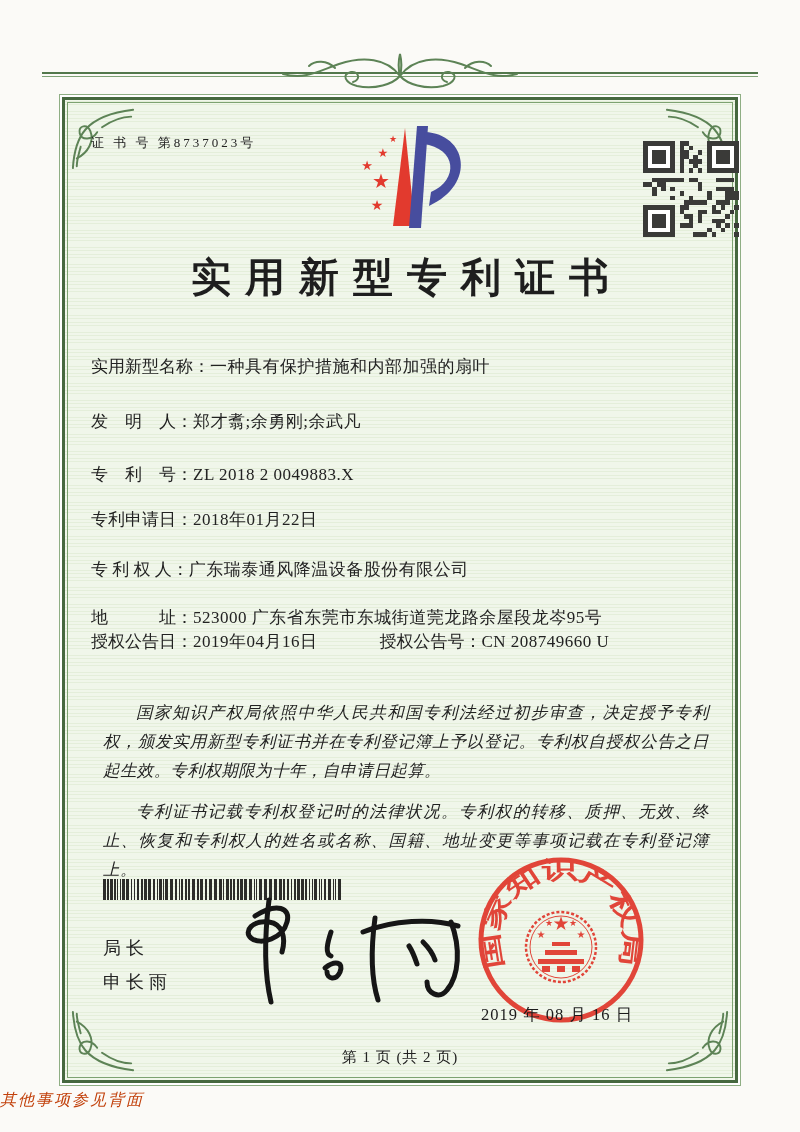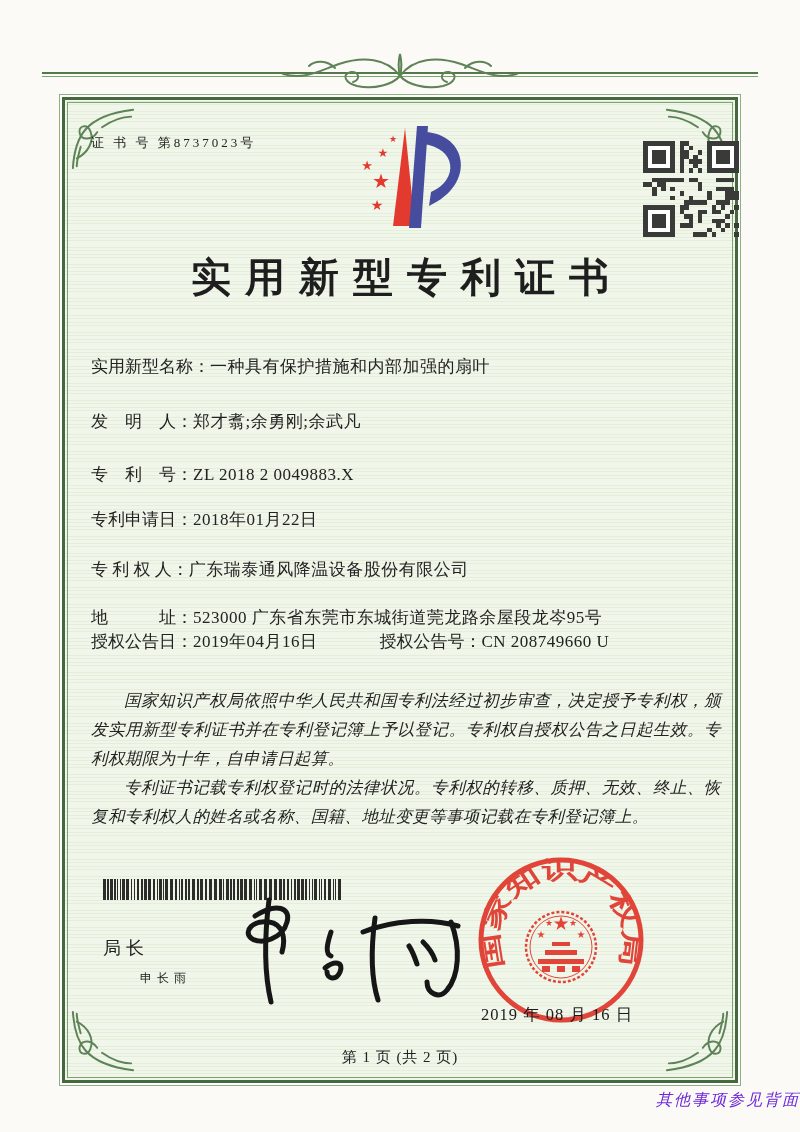--- a/index.html
+++ b/index.html
@@ -27,31 +27,31 @@
   .qr{position:absolute;left:578px;top:41px;width:96px;height:96px;}
   .qr svg{width:100%;height:100%;shape-rendering:crispEdges;}
   .title{position:absolute;left:0;top:150px;width:100%;text-align:center;
     font-size:40px;font-weight:bold;letter-spacing:14px;text-indent:14px;color:#1e1e1e;}
   .row{position:absolute;left:26px;width:640px;font-size:17px;white-space:nowrap;}
   .row .lbl{display:inline-block;}
   .row .val{letter-spacing:.5px;}
   .grant .pair2{margin-left:62px;}
   .paras{position:absolute;left:26px;top:586px;width:630px;font-size:16.5px;
     font-style:italic;line-height:29px;letter-spacing:.4px;text-align:justify;}
-  .paras p{margin:0;text-indent:2em;}
+  .paras p{margin:12px;text-indent:2em;}
   .barcode{position:absolute;left:38px;top:779px;width:240px;height:21px;display:flex;align-items:stretch;}
   .barcode div{height:100%;}
   .director-title{position:absolute;left:38px;top:836px;font-size:18px;letter-spacing:5px;}
-  .director-name{position:absolute;left:38px;top:870px;font-size:12px;letter-spacing:5px;margin-left:37px;}
+  .director-name{position:absolute;left:38px;top:870px;font-size:18px;letter-spacing:5px;}
   .signature{position:absolute;left:160px;top:792px;width:250px;height:118px;}
   .seal{position:absolute;left:410px;top:754px;width:172px;height:172px;}
   .seal-date{position:absolute;left:416px;top:904px;font-size:16.5px;letter-spacing:1px;color:#1b1b1b;}
   .page-info{position:absolute;left:0;top:948px;width:100%;text-align:center;font-size:15px;letter-spacing:1px;}
-  .back-note{position:absolute;left:0;top:1090px;width:100%;text-align:right;
-    font-size:16px;font-style:italic;letter-spacing:2px;color:#6d28d9;}
+  .back-note{position:absolute;left:0;top:1090px;width:100%;text-align:left;
+    font-size:16px;font-style:italic;letter-spacing:2px;color:#c2410c;}
   .g-stroke{stroke:#5d8356;fill:none;stroke-width:2;stroke-linecap:round;}
 </style>
 </head>
 <body>
 
 <div class="top-rule"></div>
 
 <svg class="top-ornament" viewBox="0 0 250 54">
   <g class="g-stroke">
     <path d="M125,30 C112,12 88,10 64,18 C44,25 30,34 8,28"></path>

